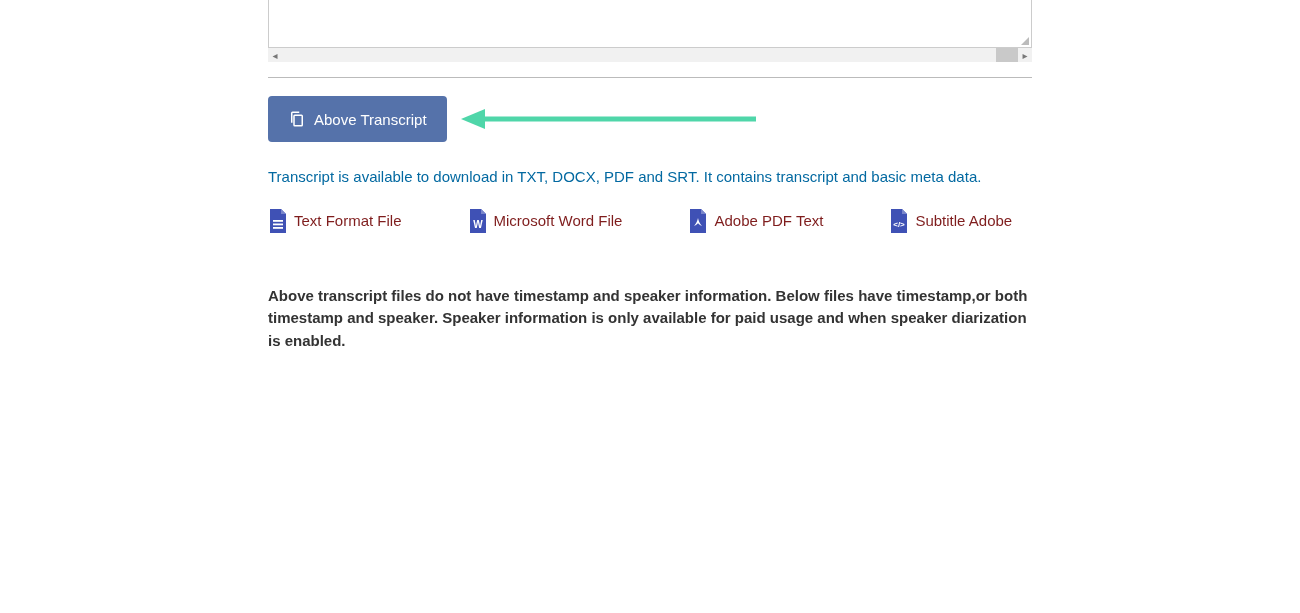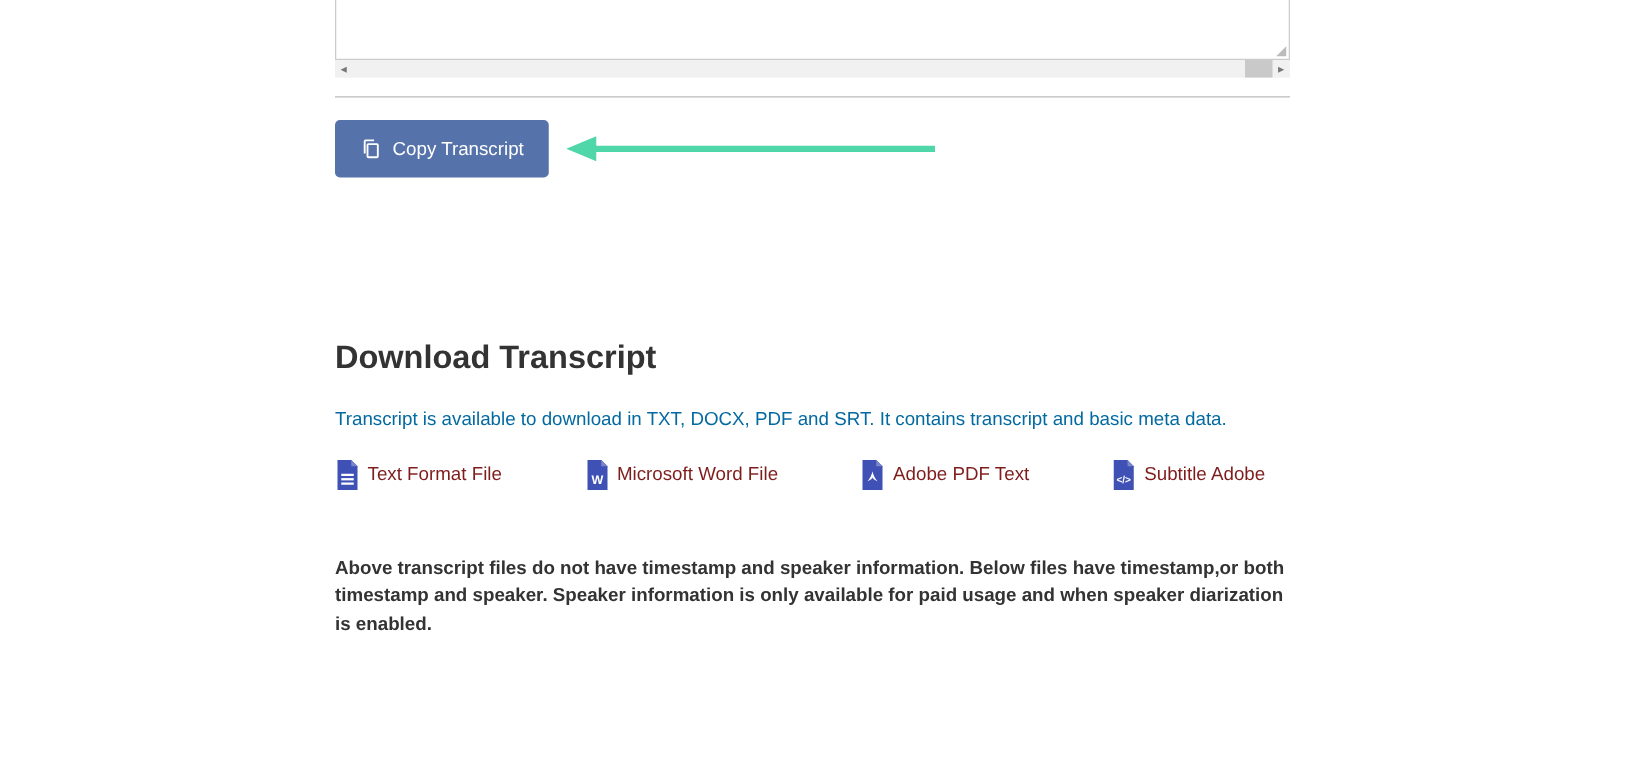--- a/index.html
+++ b/index.html
@@ -142,32 +142,31 @@
   </div>
 
   <hr class="divider">
 
   <div class="copy-row">
     <button class="copy-btn">
       <svg viewBox="0 0 24 24" fill="none" stroke="white" stroke-width="2">
         <rect x="8" y="7" width="11" height="14" rx="1"></rect>
         <path d="M5 17V4a1 1 0 0 1 1-1h9"></path>
       </svg>
-      <span>Copy Transcript</span>
+      <span>Above Transcript</span>
     </button>
 
     <div class="arrow-annotation">
       <svg width="300" height="28" viewBox="0 0 300 28">
         <line x1="20" y1="14" x2="295" y2="14" stroke="#4fd6a9" stroke-width="5"></line>
         <polygon points="0,14 24,4 24,24" fill="#4fd6a9"></polygon>
       </svg>
     </div>
   </div>
 
-  <h2 class="section-heading">Download Transcript</h2>
 
   <p class="body-text">Transcript is available to download in TXT, DOCX, PDF and SRT. It contains transcript and basic meta data.</p>
 
   <div class="download-row">
     <a class="download-link">
       <svg class="file-icon" viewBox="0 0 20 24">
         <path d="M2 0 H13 L18 5 V24 H2 Z" fill="#3f51b5"></path>
         <path d="M13 0 V5 H18 Z" fill="#7986cb"></path>
         <rect x="5" y="11" width="10" height="1.8" fill="#fff"></rect>
         <rect x="5" y="14.5" width="10" height="1.8" fill="#fff"></rect>

